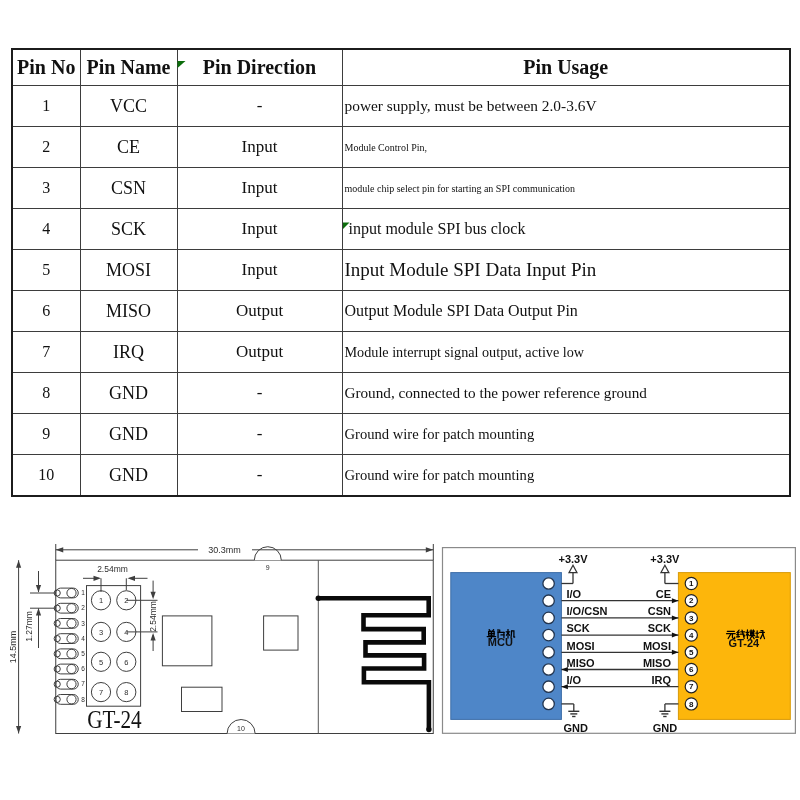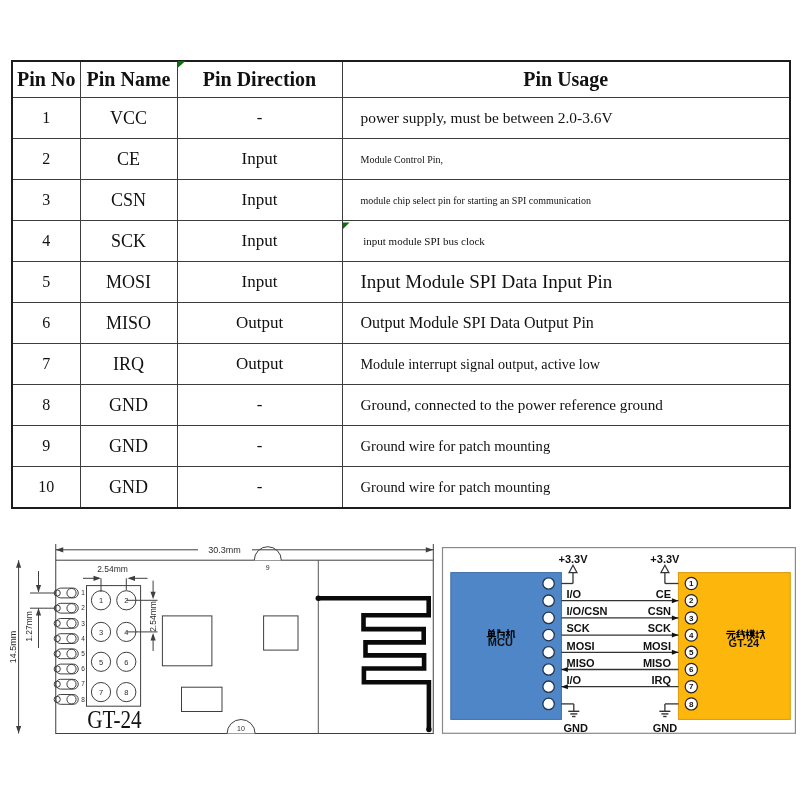--- a/index.html
+++ b/index.html
@@ -1,25 +1,25 @@
 <!DOCTYPE html>
 <html><head><meta charset="utf-8">
 <style>
 html,body{margin:0;padding:0;background:#fff;width:800px;height:800px;overflow:hidden}
 #page{position:relative;width:800px;height:800px;font-family:"Liberation Serif",serif}
-#pintable{position:absolute;left:11px;top:60px;width:780px;border-collapse:collapse;table-layout:fixed;color:#111}
+#pintable{position:absolute;left:11px;top:48px;width:780px;border-collapse:collapse;table-layout:fixed;color:#111}
 #pintable th,#pintable td{border:1px solid #3d3d3d;overflow:hidden;white-space:nowrap;padding:0}
 #pintable{border:2px solid #1c1c1c}
 #pintable .hdr th{height:35px;font-size:20px;font-weight:bold;text-align:center}
 #pintable td{height:40px}
 #pintable .c{text-align:center}
 #pintable .n{font-size:16px}
 #pintable .nm{font-size:18px}
 #pintable .d{font-size:17px}
-#pintable .u{padding-left:18px}
+#pintable .u{padding-left:2px}
 svg text.dim{font-family:"Liberation Sans",sans-serif;fill:#2e2e2e;text-anchor:middle}
 svg text.wl{font-family:"Liberation Sans",sans-serif;font-weight:bold;fill:#111;font-size:11px}
 svg text.wn{font-family:"Liberation Sans",sans-serif;font-weight:bold;fill:#111;font-size:8px;text-anchor:middle}
 </style></head>
 <body>
 <div id="page">
 
 <table id="pintable">
 <colgroup>
         <col style="width:68px">
@@ -49,21 +49,21 @@
 <tr>
           <td class="c n">3</td>
           <td class="c nm">CSN</td>
           <td class="c d">Input</td>
           <td class="u" style="font-size:10px">module chip select pin for starting an SPI communication</td>
         </tr>
 <tr>
           <td class="c n">4</td>
           <td class="c nm">SCK</td>
           <td class="c d">Input</td>
-          <td class="u" style="font-size:11px">&nbsp;input module SPI bus clock</td>
+          <td class="u" style="font-size:16px">&nbsp;input module SPI bus clock</td>
         </tr>
 <tr>
           <td class="c n">5</td>
           <td class="c nm">MOSI</td>
           <td class="c d">Input</td>
           <td class="u" style="font-size:19px">Input Module SPI Data Input Pin</td>
         </tr>
 <tr>
           <td class="c n">6</td>
           <td class="c nm">MISO</td>

